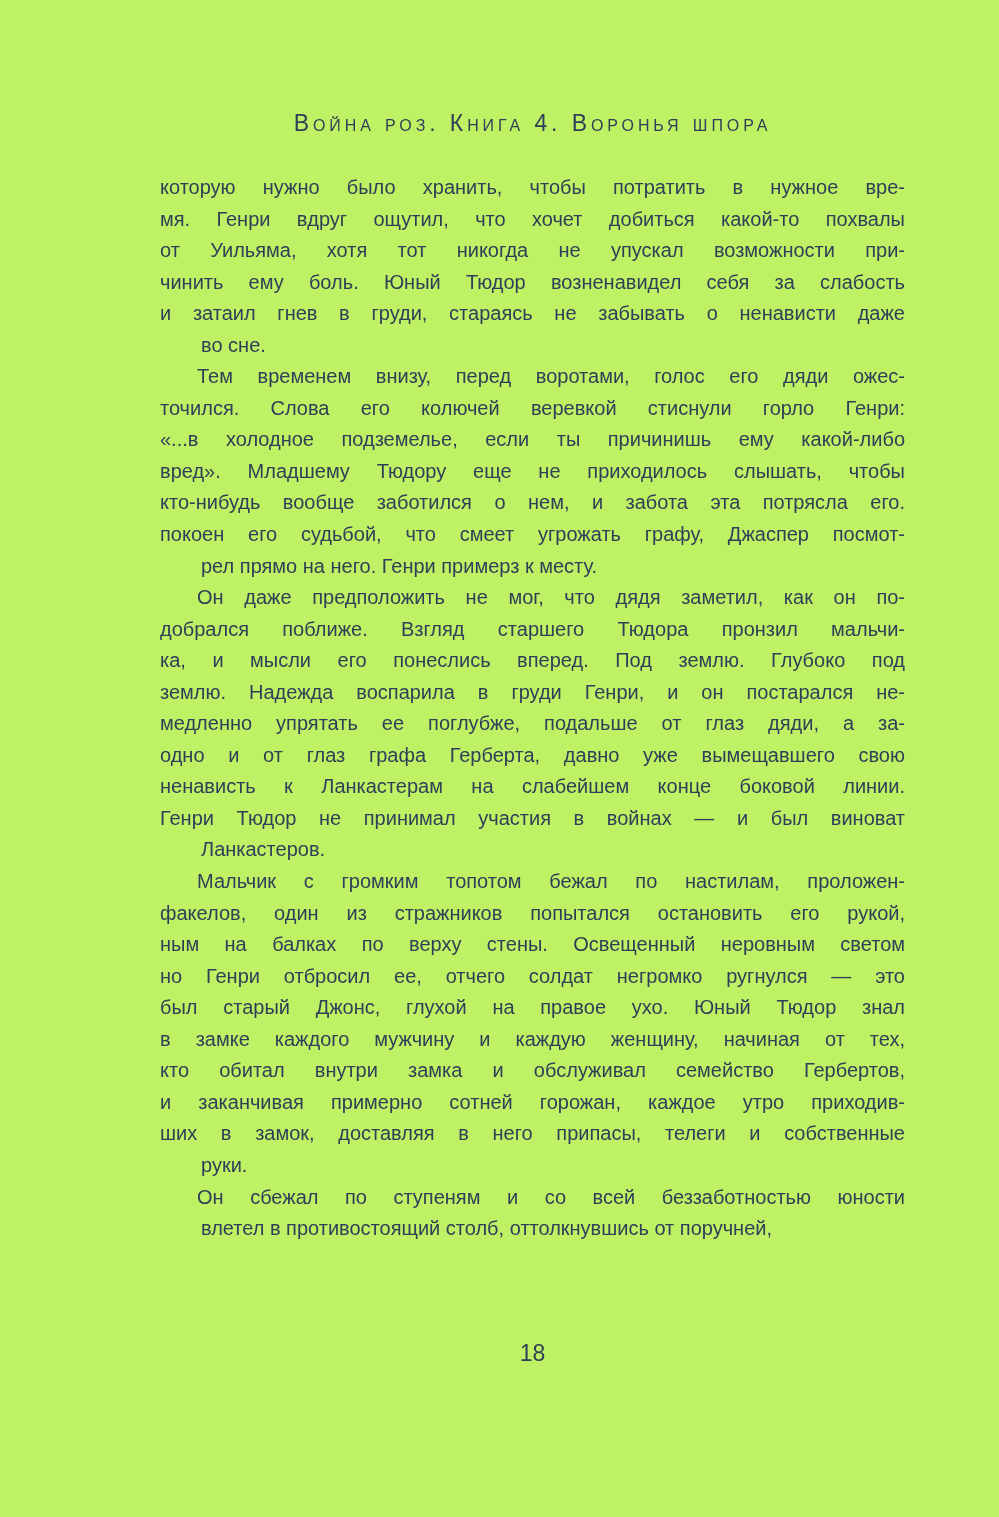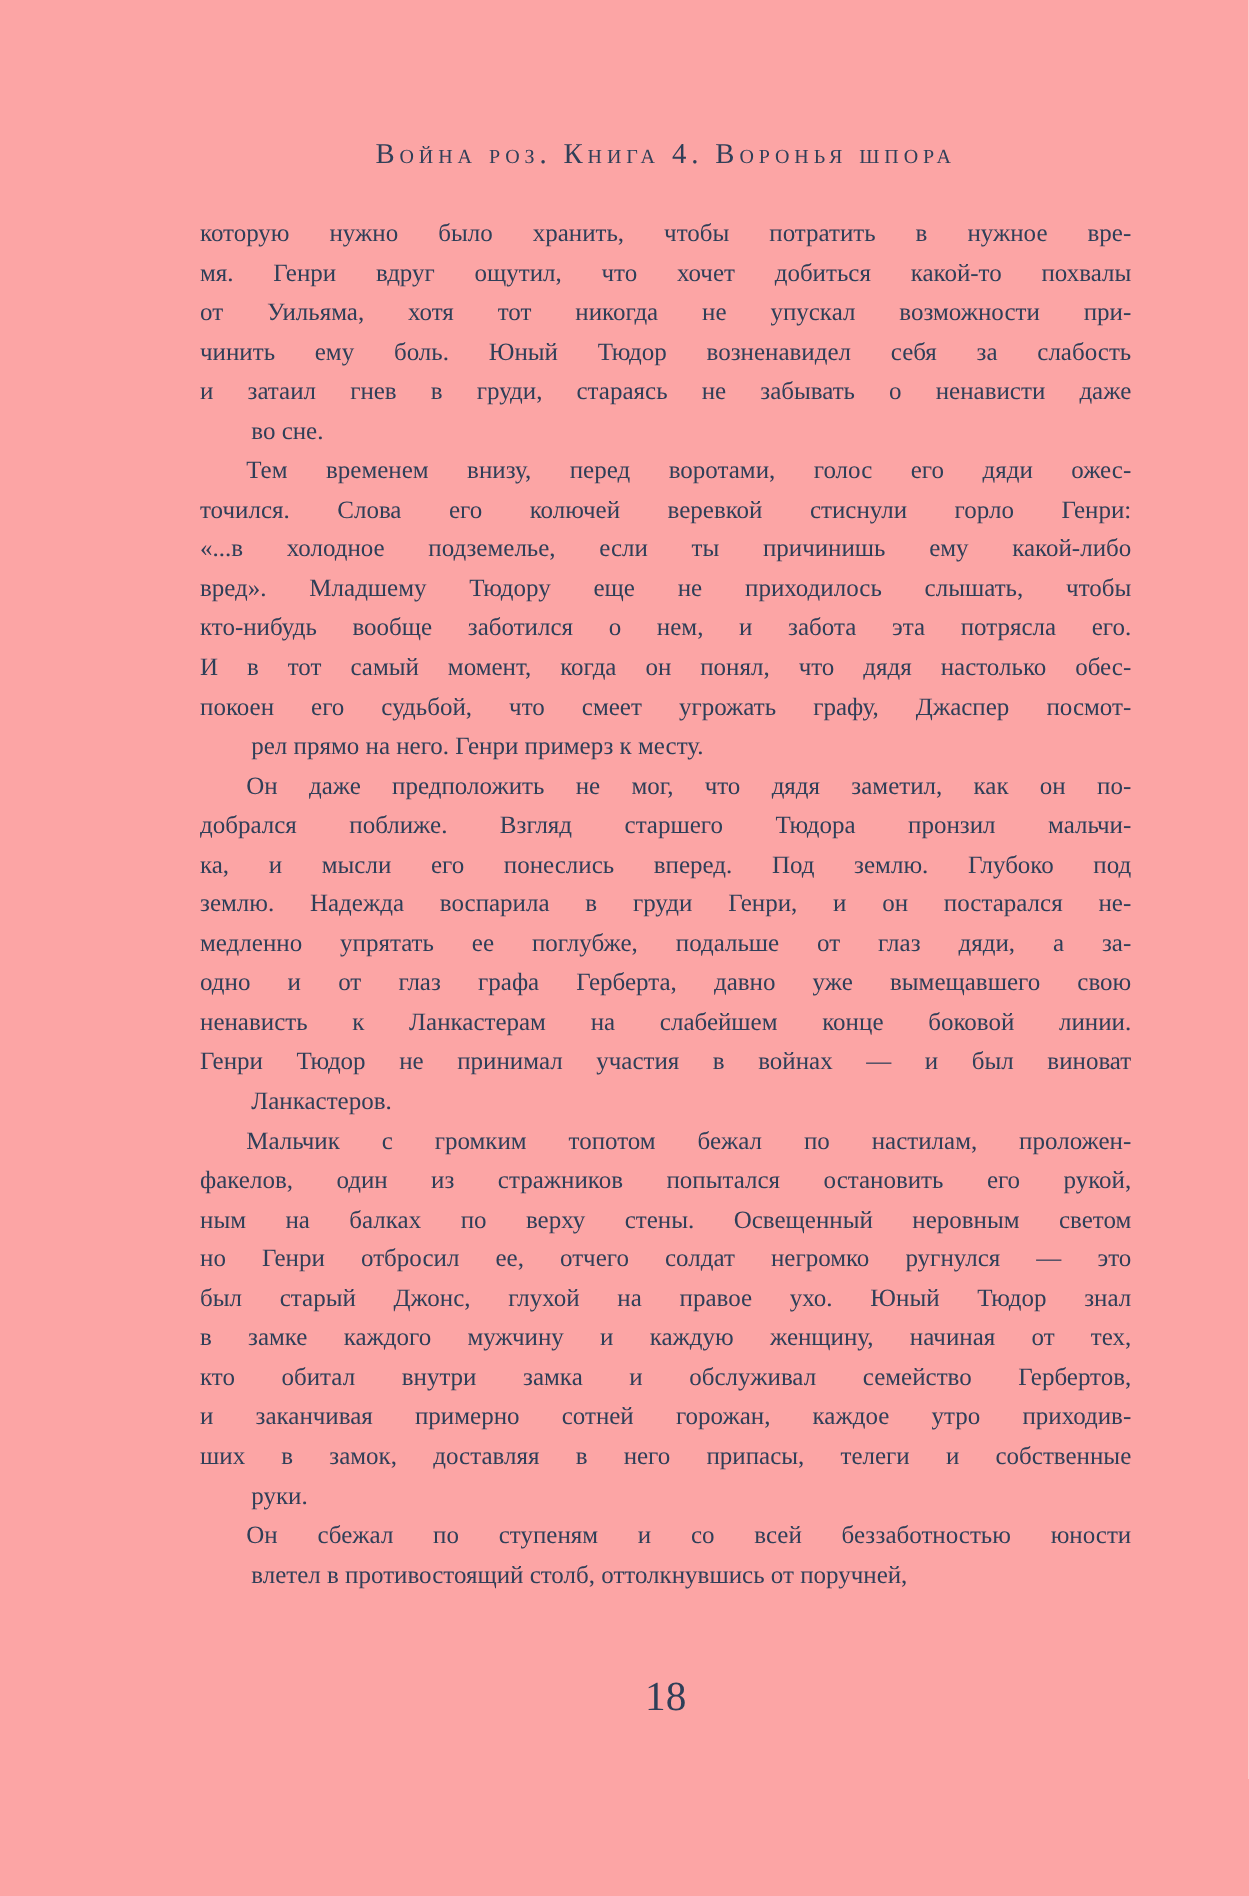--- a/index.html
+++ b/index.html
@@ -4,22 +4,22 @@
 <style>
   html, body {
     margin: 0;
     padding: 0;
     background: #ffffff;
   }
   .page {
     position: relative;
     width: 999px;
     height: 1517px;
-    background: #fca5a5;
-    font-family: Liberation Serif, serif;
+    background: #bef264;
+    font-family: Liberation Sans, sans-serif;
     color: #2f3f58;
     overflow: hidden;
   }
   .running-header {
     position: absolute;
     top: 110px;
     left: 160px;
     width: 745px;
     text-align: center;
     font-variant: small-caps;
@@ -49,21 +49,21 @@
   }
   .line.indent {
     padding-left: 37px;
   }
   .page-number {
     position: absolute;
     top: 1340px;
     left: 160px;
     width: 745px;
     text-align: center;
-    font-size: 33px;
+    font-size: 23px;
   }
 </style>
 </head>
 <body>
 
 <div class="page">
   <div class="running-header">Война роз. Книга 4. Воронья шпора</div>
 
   <div class="body-text">
       <div class="paragraph">
@@ -73,21 +73,20 @@
         <div class="line">чинить ему боль. Юный Тюдор возненавидел себя за слабость</div>
         <div class="line">и затаил гнев в груди, стараясь не забывать о ненависти даже</div>
         <div class="line last">во сне.</div>
       </div>
       <div class="paragraph">
         <div class="line indent">Тем временем внизу, перед воротами, голос его дяди ожес-</div>
         <div class="line">точился. Слова его колючей веревкой стиснули горло Генри:</div>
         <div class="line">«...в холодное подземелье, если ты причинишь ему какой-либо</div>
         <div class="line">вред». Младшему Тюдору еще не приходилось слышать, чтобы</div>
         <div class="line">кто-нибудь вообще заботился о нем, и забота эта потрясла его.</div>
-        <div class="line">И в тот самый момент, когда он понял, что дядя настолько обес-</div>
         <div class="line">покоен его судьбой, что смеет угрожать графу, Джаспер посмот-</div>
         <div class="line last">рел прямо на него. Генри примерз к месту.</div>
       </div>
       <div class="paragraph">
         <div class="line indent">Он даже предположить не мог, что дядя заметил, как он по-</div>
         <div class="line">добрался поближе. Взгляд старшего Тюдора пронзил мальчи-</div>
         <div class="line">ка, и мысли его понеслись вперед. Под землю. Глубоко под</div>
         <div class="line">землю. Надежда воспарила в груди Генри, и он постарался не-</div>
         <div class="line">медленно упрятать ее поглубже, подальше от глаз дяди, а за-</div>
         <div class="line">одно и от глаз графа Герберта, давно уже вымещавшего свою</div>

